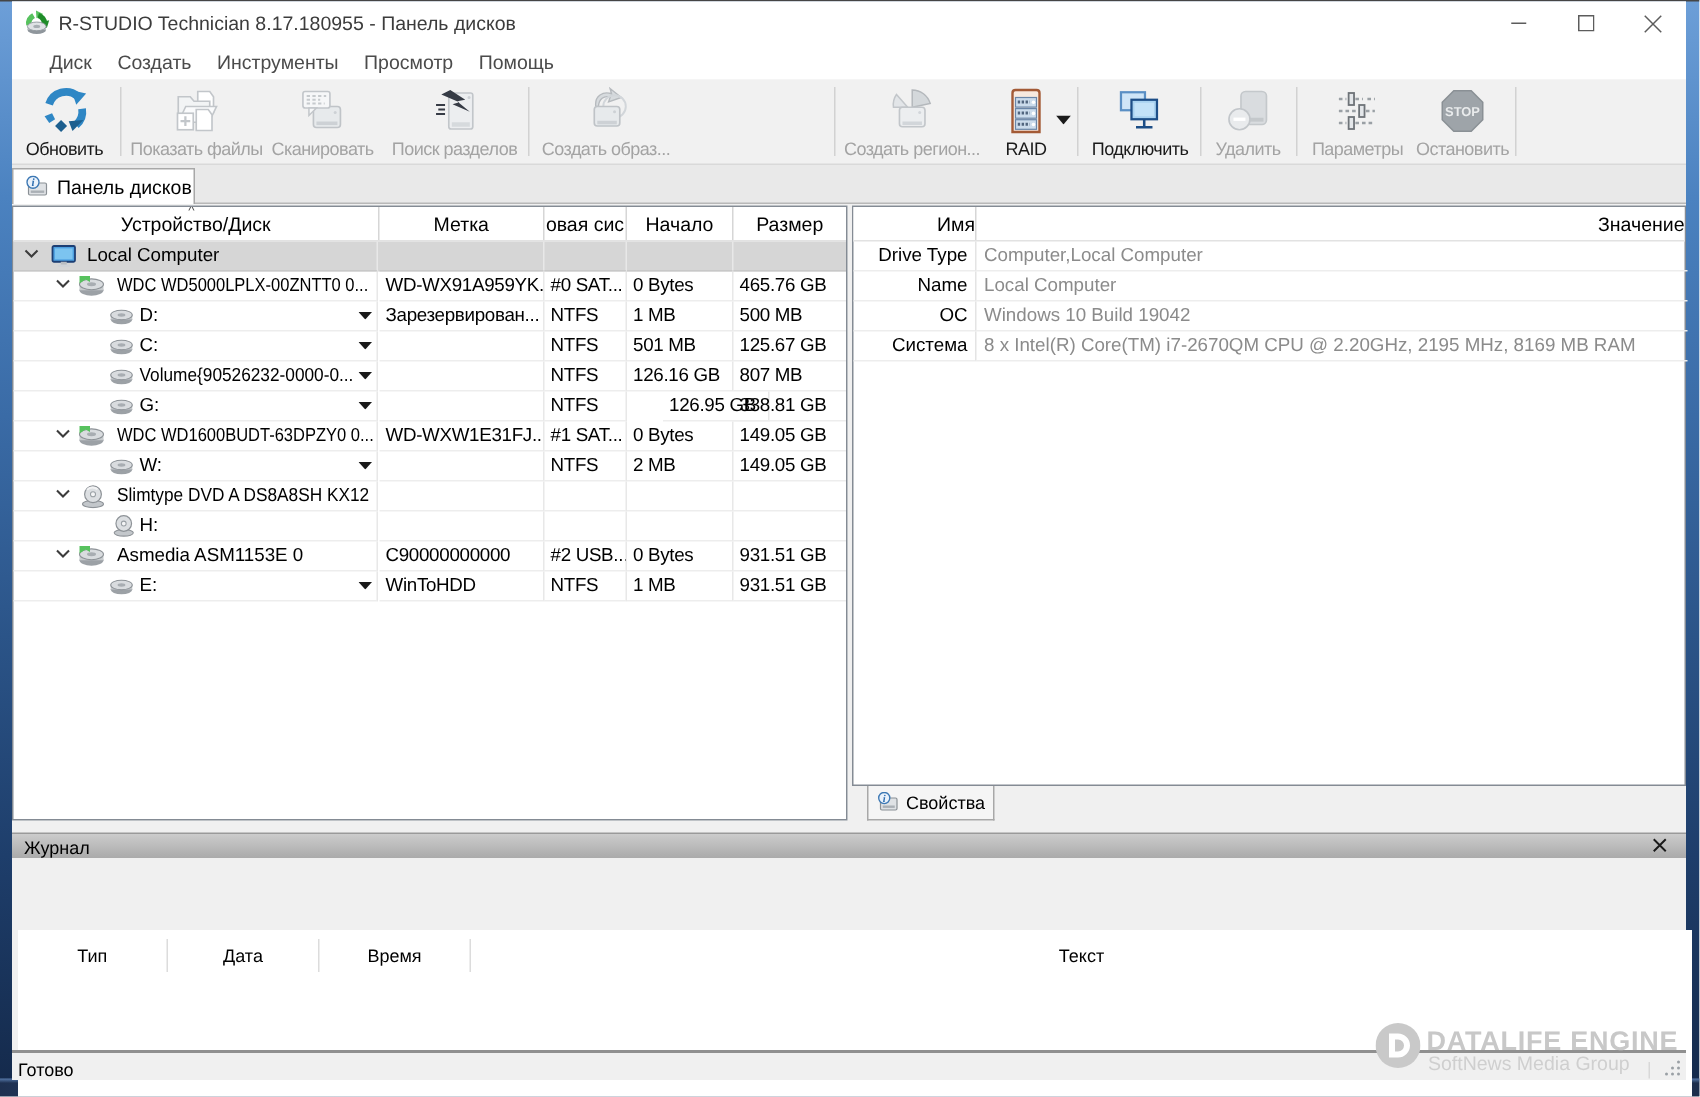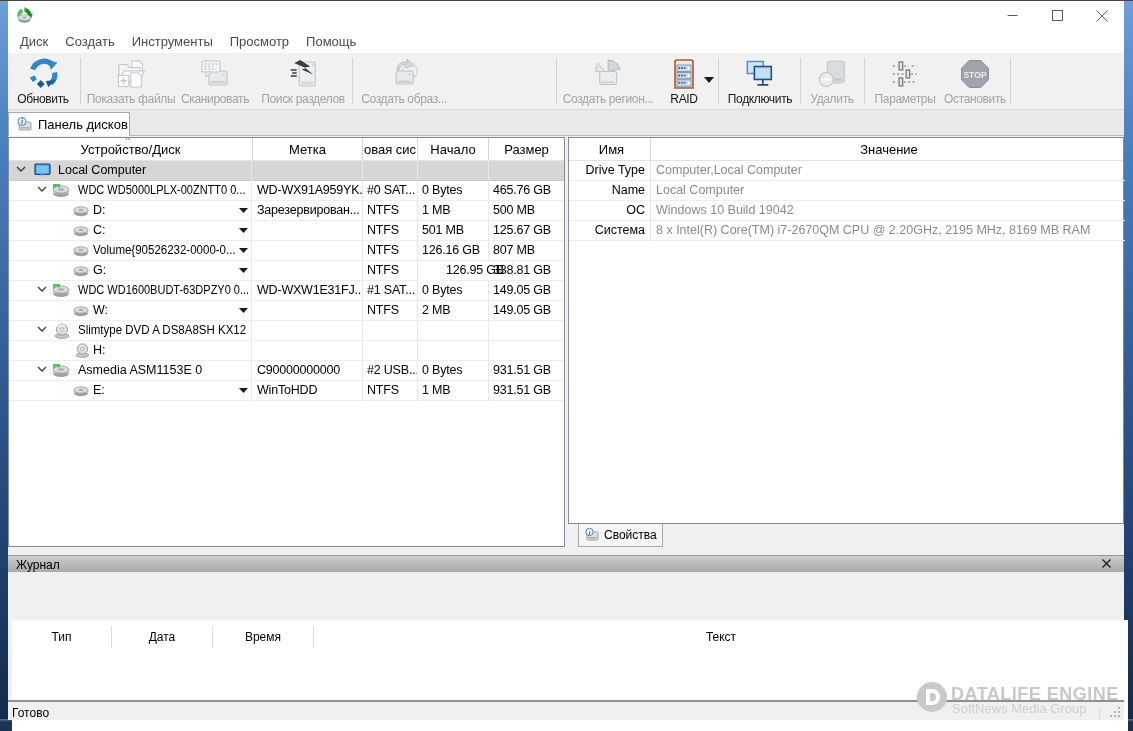--- a/index.html
+++ b/index.html
@@ -24,21 +24,21 @@
   .window { position:absolute; left:8px; top:1px; width:1116px; height:719px; background:#f0f0f0; }
 
   
   .titlebar { position:absolute; left:0; top:0; width:1116px; height:29px; background:#ffffff; }
   .titlebar .appicon { position:absolute; left:7px; top:5px; width:19px; height:19px; }
   .titlebar .title { position:absolute; left:31px; top:7px; font-size:13px; color:#3c3c3c; white-space:nowrap; }
   .cap-btn { position:absolute; top:0; width:30px; height:29px; display:flex; align-items:center; justify-content:center; }
   .cap-min { right:97px; } .cap-max { right:52px; } .cap-close { right:7px; }
 
   
-  .menubar { position:absolute; left:0; top:29px; width:1116px; height:23px; background:#ffffff; display:flex; align-items:center; padding-left:12px; }
+  .menubar { position:absolute; left:0; top:29px; width:1116px; height:23px; background:#ffffff; display:flex; align-items:center; padding-left:25px; }
   .menu-item { color:#4b4b4b; font-size:13px; padding:2px 0; margin-right:17px; white-space:nowrap; }
 
   
   .toolbar { position:absolute; left:0; top:52px; width:1116px; height:57px; background:#f1f1f1; border-bottom:1px solid #d9d9d9; }
   .tbtn { position:absolute; top:5px; height:50px; text-align:center; transform:translateX(-50%); }
   .tbtn .ticon { display:block; margin:0 auto; width:32px; height:32px; }
   .tbtn .tlabel { display:block; margin-top:2px; font-size:12px; letter-spacing:-0.35px; white-space:nowrap; color:#1a1a1a; }
   .tbtn.disabled .tlabel { color:#a3a3a3; }
   .tsep { position:absolute; top:5px; width:1px; height:46px; background:#d2d2d2; }
   .tb-dd { position:absolute; top:24px; }
@@ -52,21 +52,21 @@
   .main { position:absolute; left:0; top:135px; width:1116px; height:420px; background:#f0f0f0; }
 
   .panel { position:absolute; background:#ffffff; border:1px solid #848b94; }
   .left-panel  { left:0;   top:1px; width:557px; height:410px; }
   .right-panel { left:560px; top:1px; width:556px; height:387px; }
 
   
   .thead { position:absolute; left:0; top:0; height:23px; border-bottom:1px solid #e2e2e2; background:#fff; }
   .thead .hcell { position:absolute; top:0; height:22px; display:flex; align-items:center; justify-content:center; font-size:13px; color:#000; border-right:1px solid #d6d6d6; overflow:hidden; }
   .thead .hcell.last { border-right:none; }
-  .thead .hcell.left { justify-content:center; padding-left:4px; }
+  .thead .hcell.left { justify-content:flex-end; padding-left:4px; }
   .sortmark { position:absolute; top:-2px; left:50%; margin-left:-5px; font-size:9px; color:#555; line-height:9px; }
 
   .trow { position:absolute; left:0; height:20px; }
   .trow .cell { position:absolute; top:0; height:20px; line-height:19px; font-size:12.5px; letter-spacing:-0.2px; color:#000; border-right:1px solid #e8e8e8; border-bottom:1px solid #ededed; padding-left:4px; white-space:nowrap; overflow:hidden; }
   .trow .cell.last { border-right:none; }
   .trow.sel { background:#d6d6d6; }
 
   .tree-c1 { position:absolute; left:0; top:0; width:243px; height:20px; border-right:1px solid #e8e8e8; border-bottom:1px solid #ededed; }
   .chev { position:absolute; top:5px; }
   .node-ic { position:absolute; top:2px; }
@@ -121,20 +121,21 @@
           <path d="M2.5 11 A7.3 7.3 0 0 1 6.5 2.8 L8.3 6 A4.2 4.2 0 0 0 6 10.4 Z" fill="#57c25e"></path>
           <path d="M9 1 L13.8 3.4 L9.3 6.2 Z" fill="#57c25e"></path>
           <path d="M11 2.6 A7.3 7.3 0 0 1 16.5 9.6 L12.9 9.5 A4.2 4.2 0 0 0 10 6 Z" fill="#1f8c28"></path>
           <path d="M17.8 7.5 L16.2 12.6 L12.6 8.9 Z" fill="#1f8c28"></path>
           <ellipse cx="9.5" cy="13.8" rx="6.2" ry="2.9" fill="#8f969c"></ellipse>
           <rect x="3.3" y="11.6" width="12.4" height="2.2" fill="#c3c8cc"></rect>
           <ellipse cx="9.5" cy="11.6" rx="6.2" ry="2.9" fill="#dfe2e5" stroke="#8f969c" stroke-width="0.6"></ellipse>
           <ellipse cx="9.5" cy="11.6" rx="2.3" ry="1.05" fill="#a8aeb3"></ellipse>
         </svg>
       </span>
+      <span class="title">R-STUDIO Technician 8.17.180955 - Панель дисков</span>
       <span class="cap-btn cap-min">
         <svg width="11" height="11" viewBox="0 0 11 11">
             <line x1="0.5" y1="5.5" x2="10.5" y2="5.5" stroke="#5c5c5c" stroke-width="1"></line>
           </svg>
       </span>
       <span class="cap-btn cap-max">
         <svg width="11" height="11" viewBox="0 0 11 11">
             <rect x="0.5" y="0.5" width="10" height="10" fill="none" stroke="#5c5c5c" stroke-width="1"></rect>
           </svg>
       </span>

